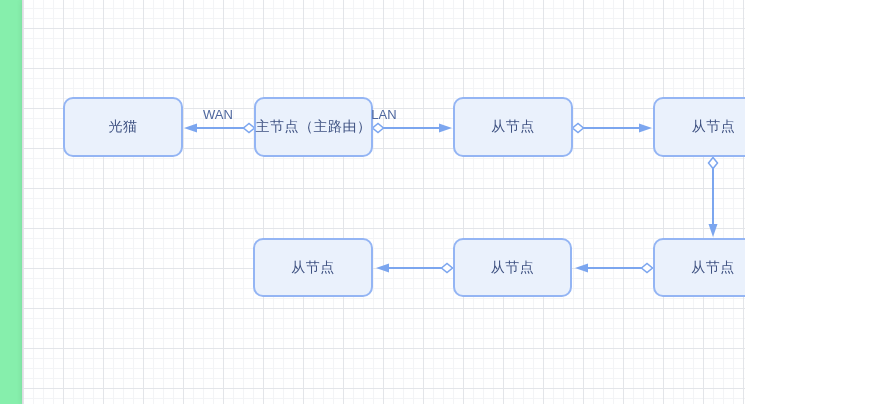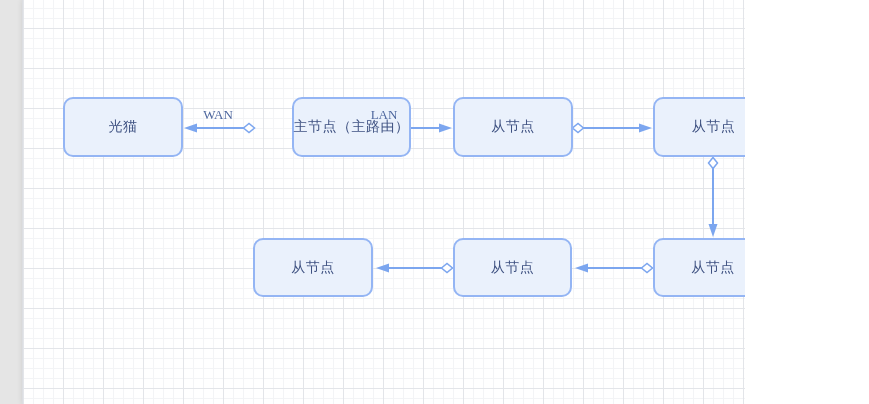--- a/index.html
+++ b/index.html
@@ -4,23 +4,22 @@
 <style>
   html, body {
     margin: 0;
     padding: 0;
     font-family: "Liberation Sans", "DejaVu Sans", sans-serif;
   }
   #stage {
     position: relative;
     width: 745px;
     height: 404px;
-    background: #e5e5e5;
+    background: #86efac;
     overflow: hidden;
-    font-family: Liberation Serif, serif;
   }
   
   #canvas {
     position: absolute;
     top: 0;
     bottom: 0;
     left: 22px;
     width: 829px;
     box-sizing: border-box;
     border-left: 1px solid #dcdee2;
@@ -98,21 +97,21 @@
         <polygon points="641.5,268 647,263.5 652.5,268 647,272.5" fill="#ffffff" stroke="#7ca6ef" stroke-width="1.5"></polygon>
       </g>
       <g>
         <line x1="447" y1="268" x2="388" y2="268" stroke="#7ca6ef" stroke-width="2"></line>
         <polygon points="376,268 389,263.5 389,272.5" fill="#7ca6ef"></polygon>
         <polygon points="441.5,268 447,263.5 452.5,268 447,272.5" fill="#ffffff" stroke="#7ca6ef" stroke-width="1.5"></polygon>
       </g>
     </svg>
   <div id="nodes-layer">
       <div class="node" style="left: 63px; top: 97px; width: 120px; height: 60px;">光猫</div>
-      <div class="node" style="left: 254px; top: 97px; width: 119px; height: 60px; margin-left: 38px;">主节点（主路由）</div>
+      <div class="node" style="left: 254px; top: 97px; width: 119px; height: 60px;">主节点（主路由）</div>
       <div class="node" style="left: 453px; top: 97px; width: 120px; height: 60px;">从节点</div>
       <div class="node" style="left: 653px; top: 97px; width: 121px; height: 60px;">从节点</div>
       <div class="node" style="left: 653px; top: 238px; width: 120px; height: 59px;">从节点</div>
       <div class="node" style="left: 453px; top: 238px; width: 119px; height: 59px;">从节点</div>
       <div class="node" style="left: 253px; top: 238px; width: 120px; height: 59px;">从节点</div>
     </div>
   <div id="labels-layer">
       <div class="edge-label" style="left: 218px; top: 114px;">WAN</div>
       <div class="edge-label" style="left: 384px; top: 114px;">LAN</div>
     </div>

